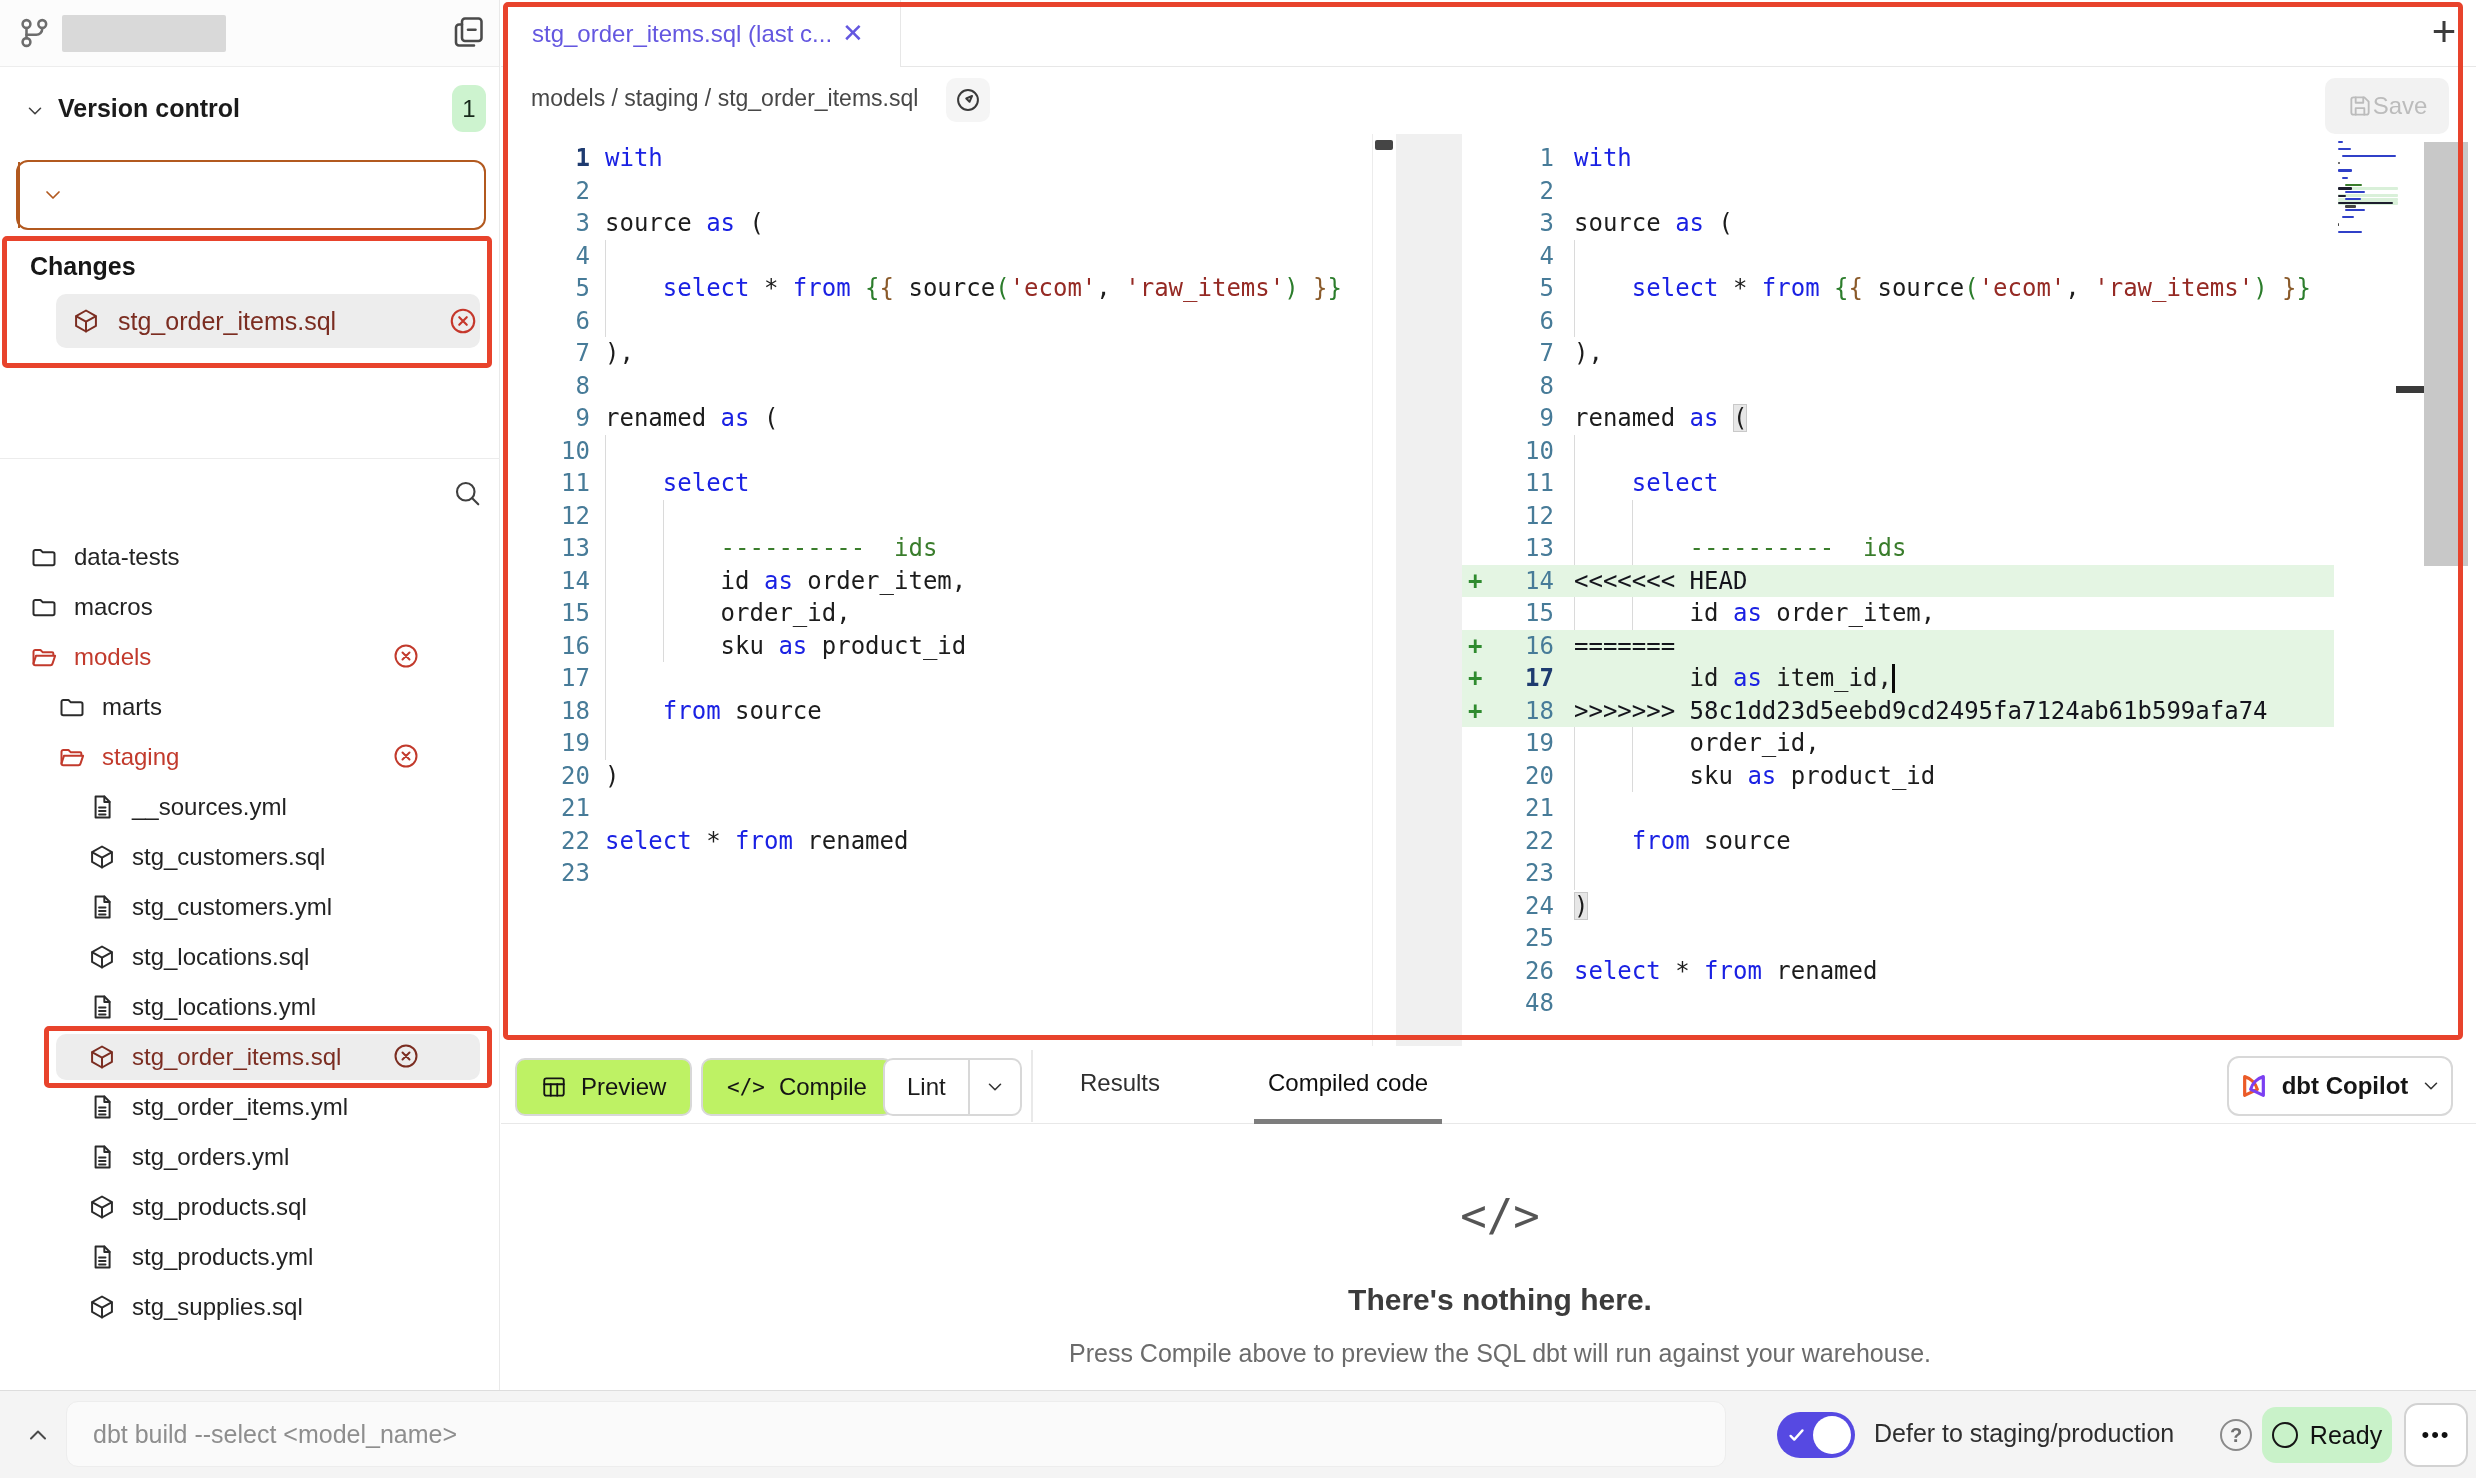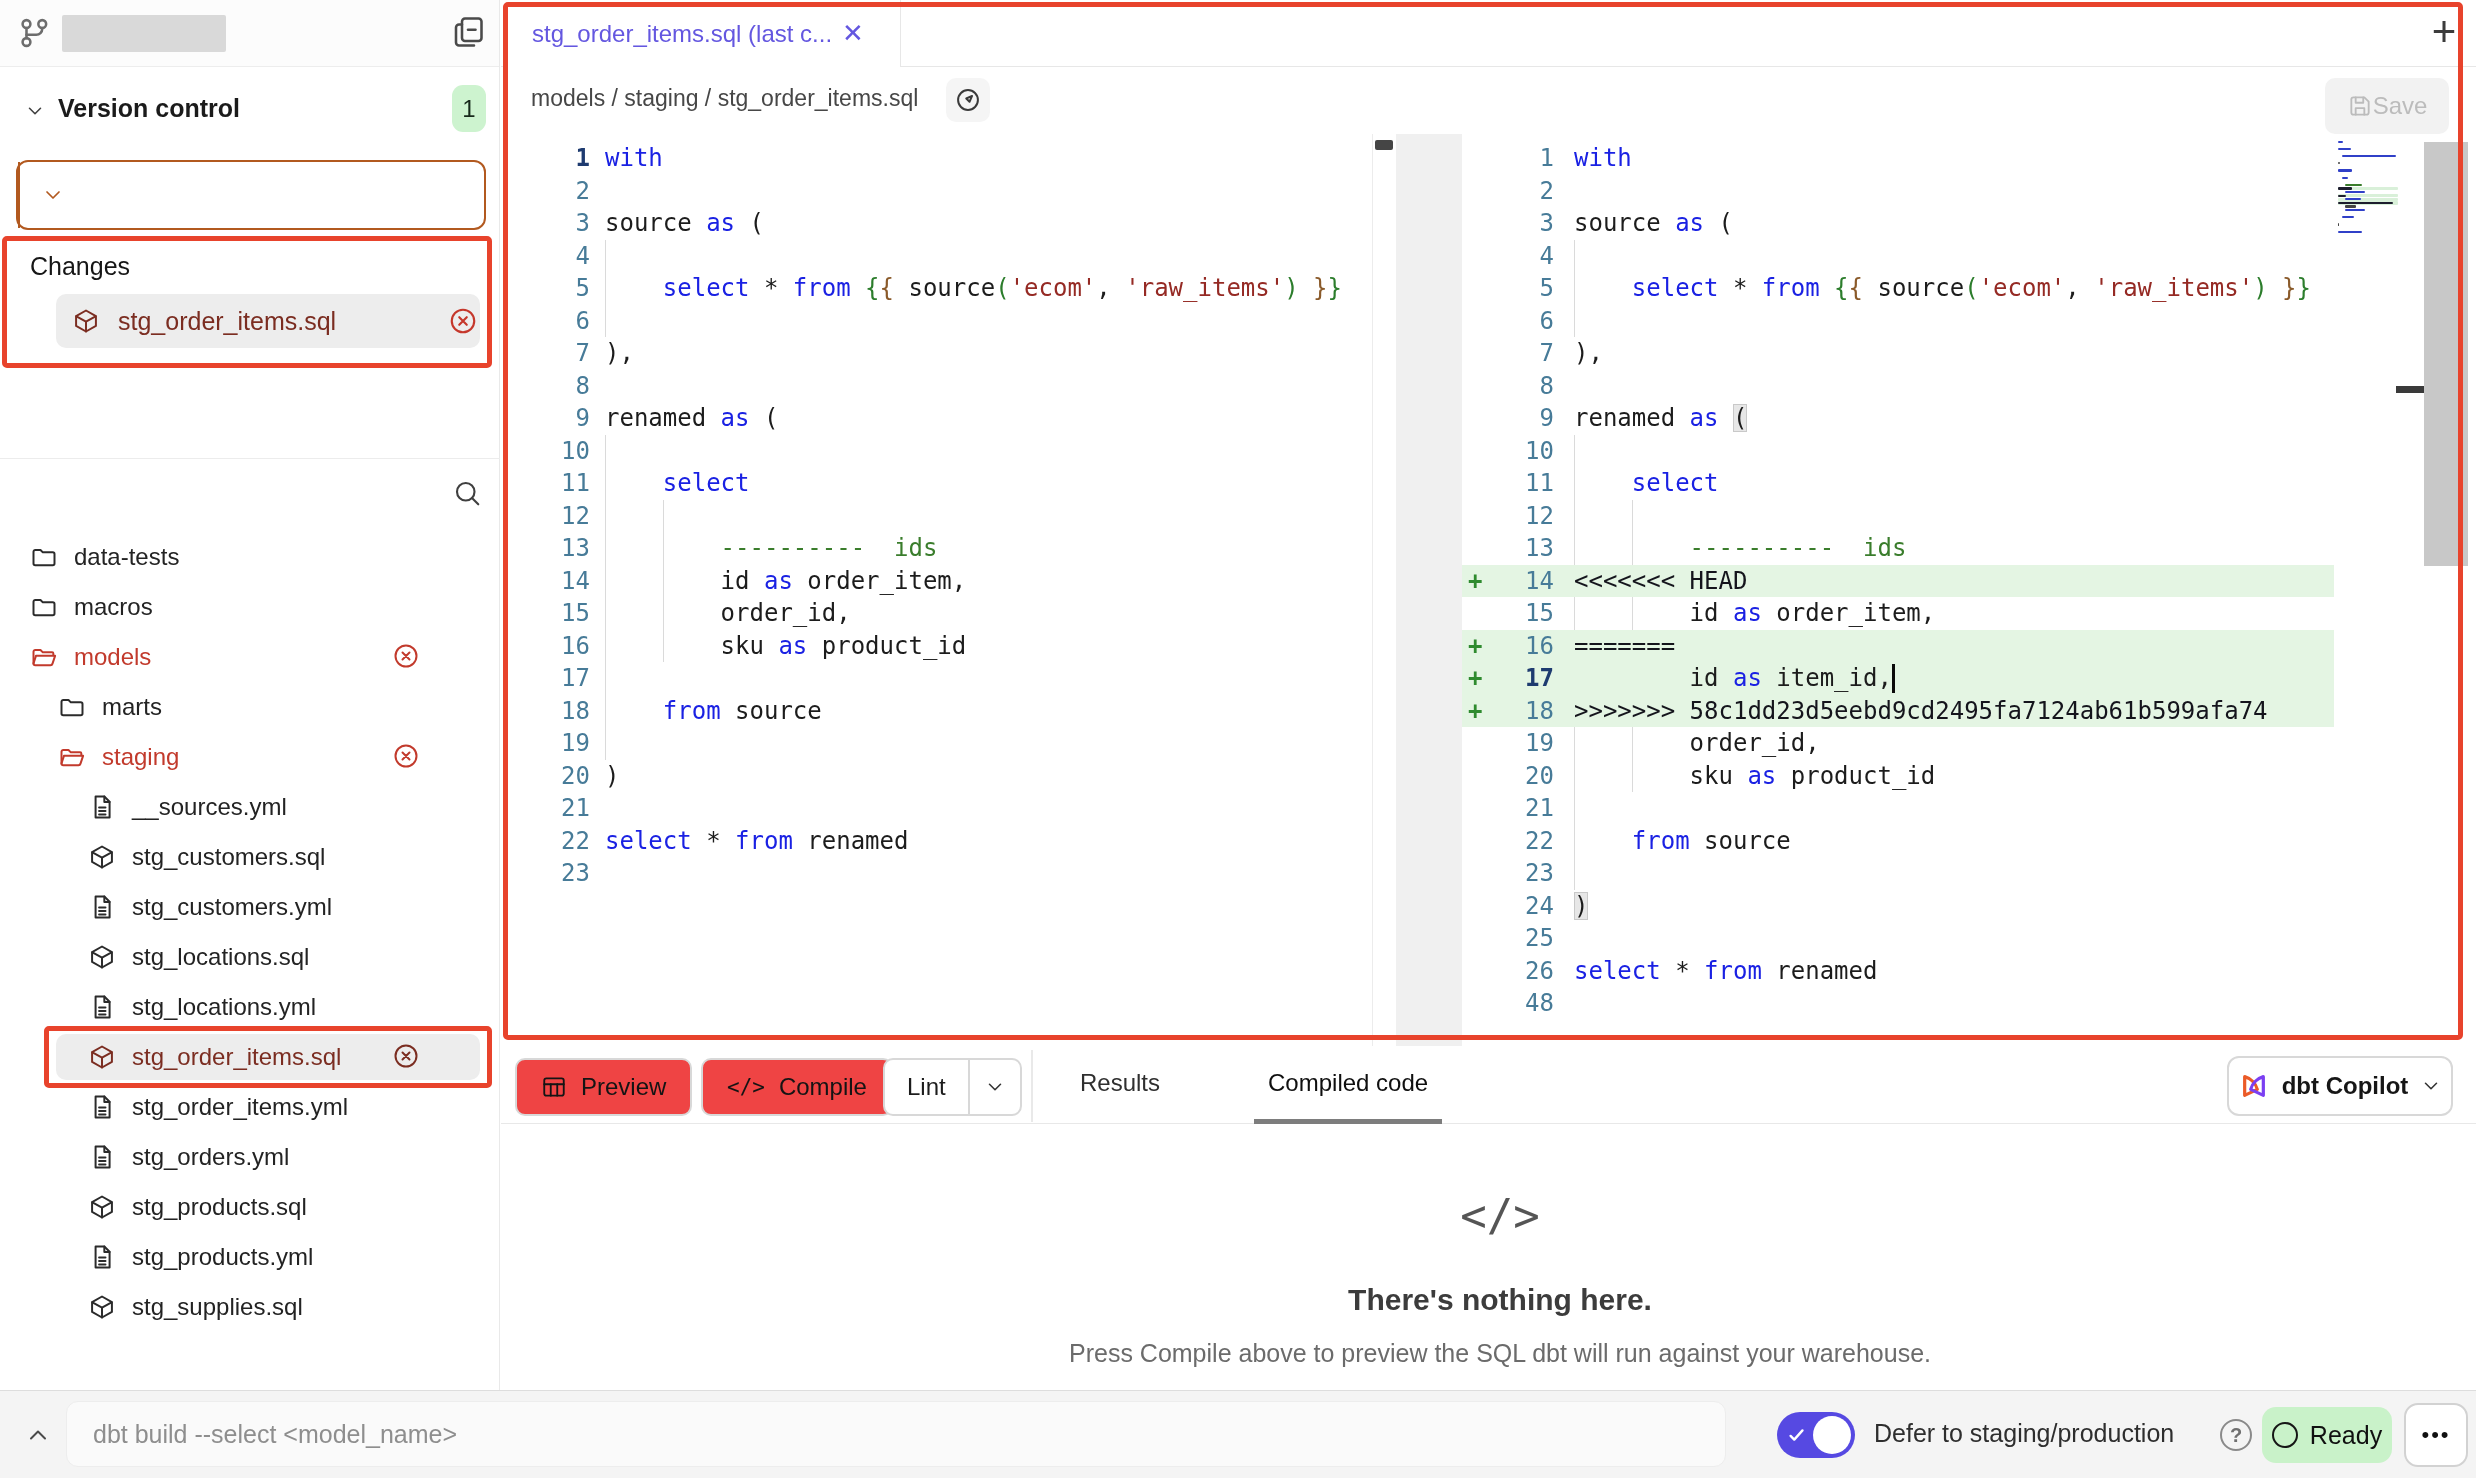--- a/index.html
+++ b/index.html
@@ -25,21 +25,21 @@
   #vc-badge{position:absolute;left:452px;top:85px;width:34px;height:47px;background:#cdf3cf;border-radius:11px;
     display:flex;align-items:center;justify-content:center;font-size:24px;color:#16281a}
 
   #commit-btn{position:absolute;left:16px;top:160px;width:470px;height:70px;border:2px solid #b2591f;border-radius:12px;
     background:#fff;display:flex;color:#b2591f}
   #commit-main{flex:1;display:flex;align-items:center;gap:20px;padding-left:30px;font-size:25px;font-weight:500}
   #commit-main .icon{width:34px;height:34px}
   #commit-caret{width:68px;border-left:2px solid #b2591f;display:flex;align-items:center;justify-content:center}
   #commit-caret .icon{width:24px;height:24px}
 
-  #changes-title{position:absolute;left:30px;top:252px;font-size:25px;font-weight:400;color:#161616}
+  #changes-title{position:absolute;left:30px;top:252px;font-size:25px;font-weight:700;color:#161616}
   #changes-item{position:absolute;left:56px;top:294px;width:424px;height:54px;background:#ededed;border-radius:10px;
     display:flex;align-items:center}
   #changes-item .icon.cube{width:28px;height:28px;margin-left:16px;color:#7b2d21}
   #changes-item .lbl{margin-left:18px;font-size:25px;font-weight:500;color:#7b2d21}
   .discard{width:30px;height:30px;color:#c5372b}
   #changes-item .discard{position:absolute;left:392px}
 
   #fe-divider{position:absolute;left:0;top:458px;width:500px;height:1px;background:#ececec}
   #search-icon{position:absolute;left:452px;top:478px;width:30px;height:30px;color:#3f3f3f}
 
@@ -91,21 +91,21 @@
   #lsb-strip{position:absolute;left:1372px;top:134px;width:24px;height:912px;background:#fff;border-left:1px solid #ececec}
   #lsb-thumb{position:absolute;left:1375px;top:140px;width:18px;height:10px;background:#454545;border-radius:2px}
   #pane-divider{position:absolute;left:1396px;top:134px;width:66px;height:912px;background:#f0f0f0}
   #minimap{position:absolute;left:2338px;top:140px;width:62px;height:110px}
   #minimap .mrow{position:absolute;height:2.2px;border-radius:1px}
   #rsb-thumb{position:absolute;left:2424px;top:142px;width:44px;height:424px;background:#c8c8c8}
   #overview-mark{position:absolute;left:2396px;top:386px;width:28px;height:7px;background:#3a3a3a}
 
   
   #toolbar{position:absolute;left:501px;top:1046px;width:1975px;height:78px;background:#fff;border-bottom:1px solid #e8e8e8}
-  .tbtn{position:absolute;top:12px;height:58px;border:2px solid #d8d8d8;border-radius:10px;background:#ef4444;
+  .tbtn{position:absolute;top:12px;height:58px;border:2px solid #d8d8d8;border-radius:10px;background:#bef264;
     display:flex;align-items:center;gap:14px;padding:0 24px;font-size:24px;font-weight:500;color:#141414}
   .tbtn .icon{width:26px;height:26px}
   #lint-btn{position:absolute;top:12px;height:58px;border:2px solid #d8d8d8;border-radius:10px;background:#fff;display:flex}
   #lint-main{display:flex;align-items:center;padding:0 22px;font-size:24px;font-weight:500}
   #lint-caret{width:52px;border-left:2px solid #d8d8d8;display:flex;align-items:center;justify-content:center;color:#333}
   #lint-caret .icon{width:22px;height:22px}
   #tb-sep{position:absolute;left:530px;top:4px;width:2px;height:72px;background:#e9e9e9}
   #panel-tabs{position:absolute;left:565px;top:0;height:78px;display:flex;gap:80px}
   .ptab{height:78px;display:flex;align-items:center;font-size:24px;color:#2f2f2f;border-bottom:5px solid transparent;padding:0 14px}
   .ptab.active{color:#0f0f0f;font-weight:500;border-bottom-color:#7d7d7d}

